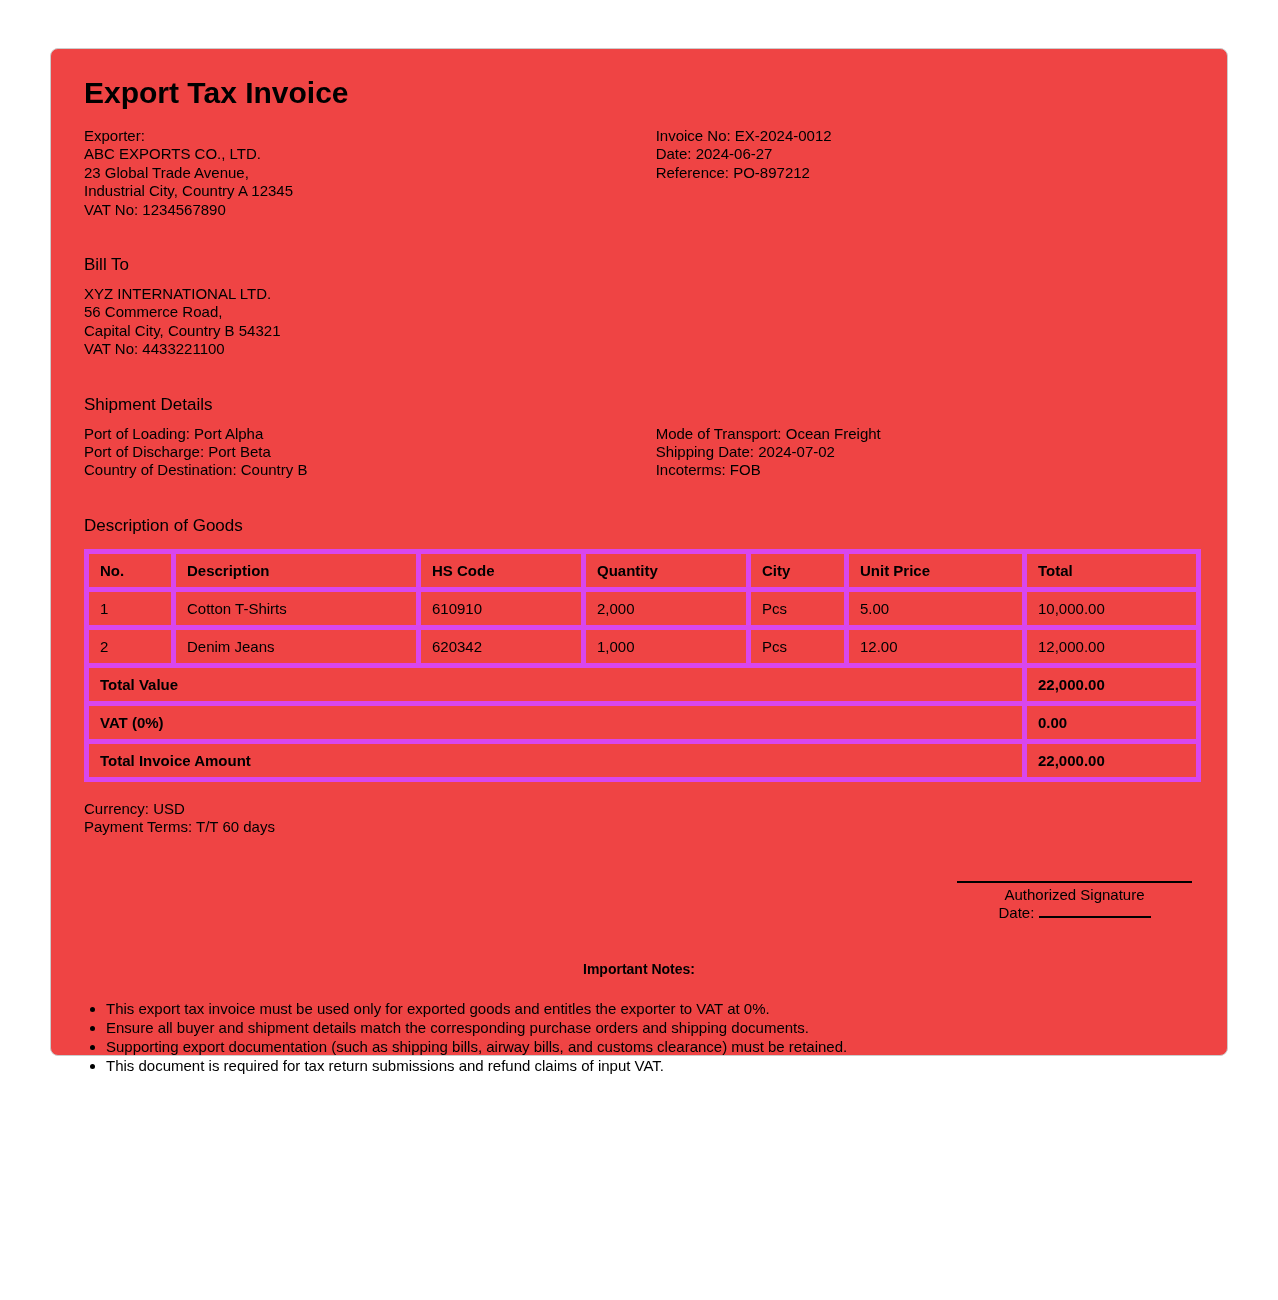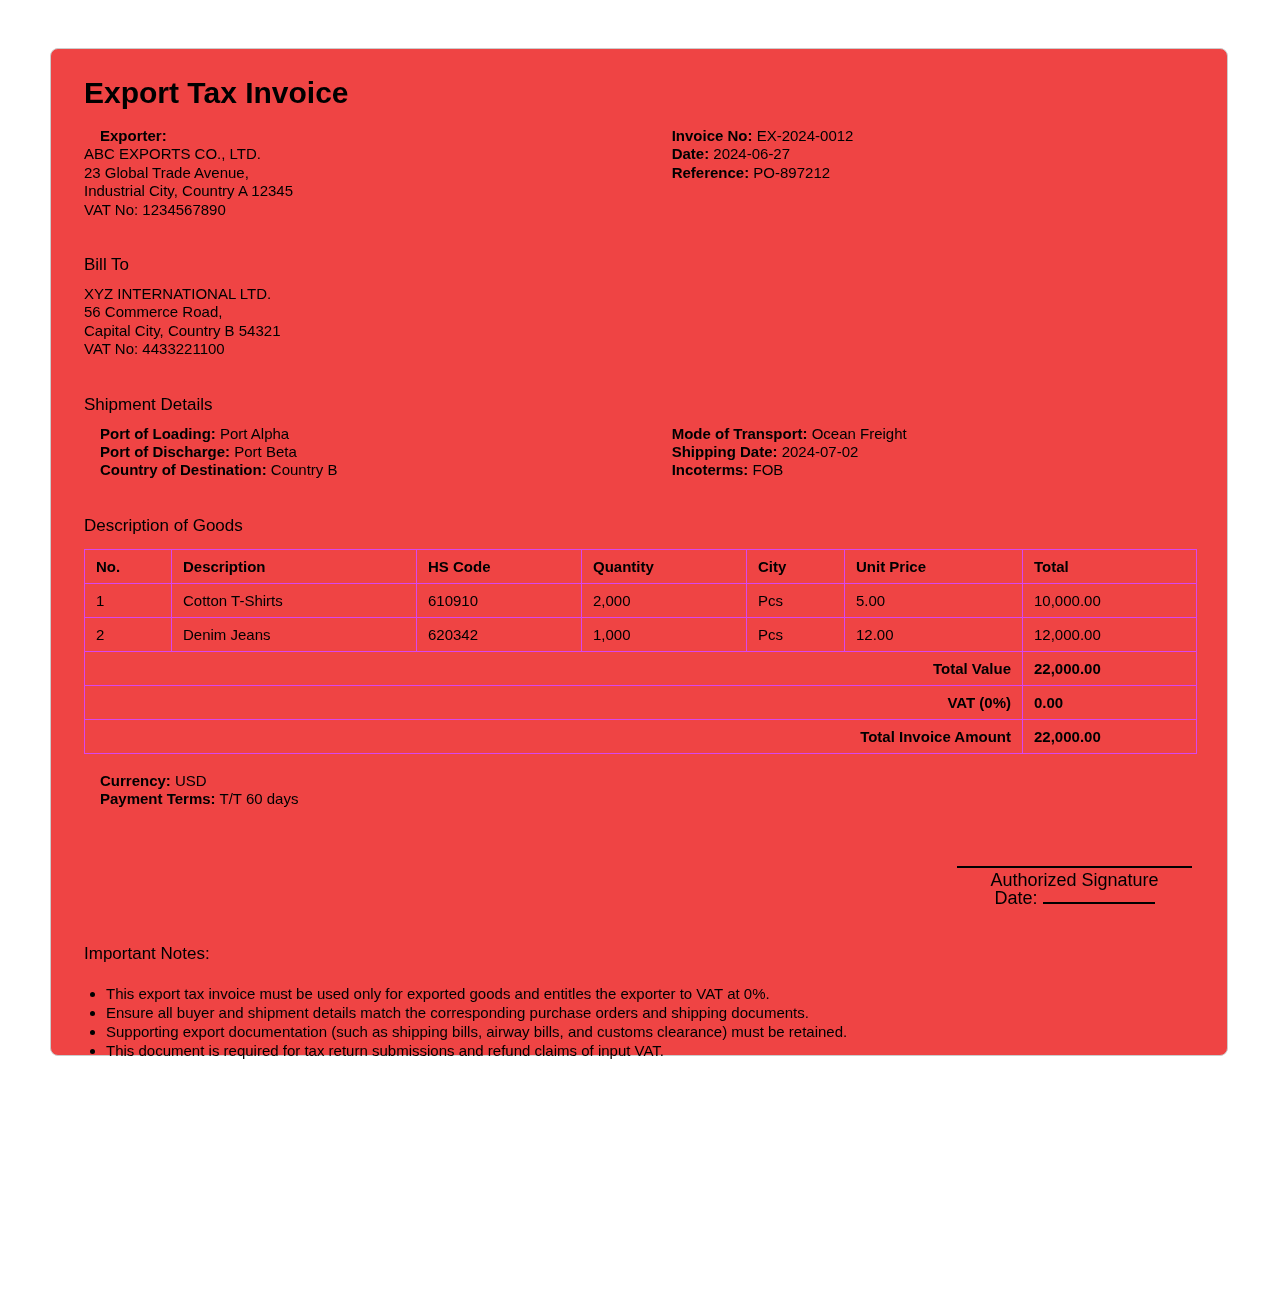--- a/index.html
+++ b/index.html
@@ -37,72 +37,72 @@
   }
   .address-block { margin-top: 10px; }
   .ship-cols { margin-top: 10px; }
   .goods-table {
     width: 1112px;
     border-collapse: collapse;
     margin-top: 13px;
     table-layout: fixed;
   }
   .goods-table th, .goods-table td {
-    border: 1px solid #d946ef;
+    border: 5px solid #d946ef;
     font-size: 15px;
     line-height: 17px;
     padding: 8px 11px;
     text-align: left;
     overflow: hidden;
     white-space: nowrap;
   }
   .goods-table th { font-weight: bold; }
   .goods-table td.total-label {
-    text-align: right;
     font-weight: bold;
   }
   .goods-table td.total-value { font-weight: bold; }
   .terms-block { margin-top: 18px; }
   .signature-block {
     width: 235px;
     margin-left: auto;
-    margin-top: 57px;
+    margin-top: 44px;
     margin-right: 2px;
     text-align: center;
-    font-size: 18px;
+    font-size: 15px;
     line-height: 18.4px;
   }
   .signature-line {
     border-top: 2px solid #000;
     width: 235px;
     height: 0;
     margin-bottom: 3px;
   }
   .date-line {
     display: inline-block;
     width: 112px;
     border-bottom: 2px solid #000;
     height: 13px;
     vertical-align: baseline;
   }
   .notes-heading {
-    font-size: 17px;
-    font-weight: normal;
+    font-size: 14px;
+    font-weight: bold;
     margin: 36px 0 0 0;
     line-height: 20px;
+    text-align: center;
   }
   .notes-list {
     margin: 20px 0 0 0;
     padding-left: 22px;
   }
   .notes-list li {
     font-size: 15px;
     line-height: 19px;
   }
-  b { font-weight: bold; margin-left: 16px; }
+  b { font-weight: normal; }
 </style>
 </head>
 <body>
 
 <div class="card">
 
   <h1 class="page-title">Export Tax Invoice</h1>
 
   <div class="two-col">
     <div class="col-left">

